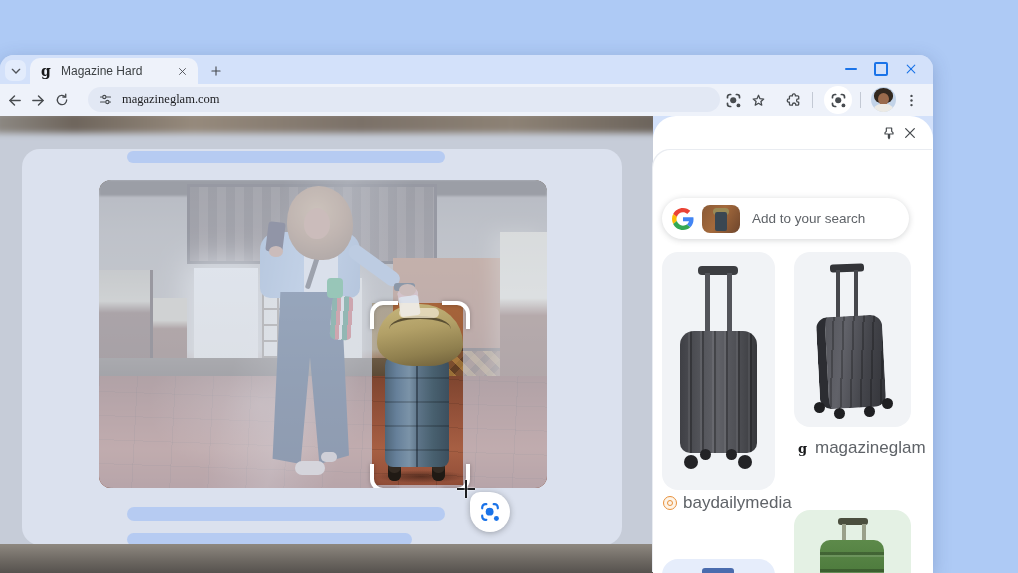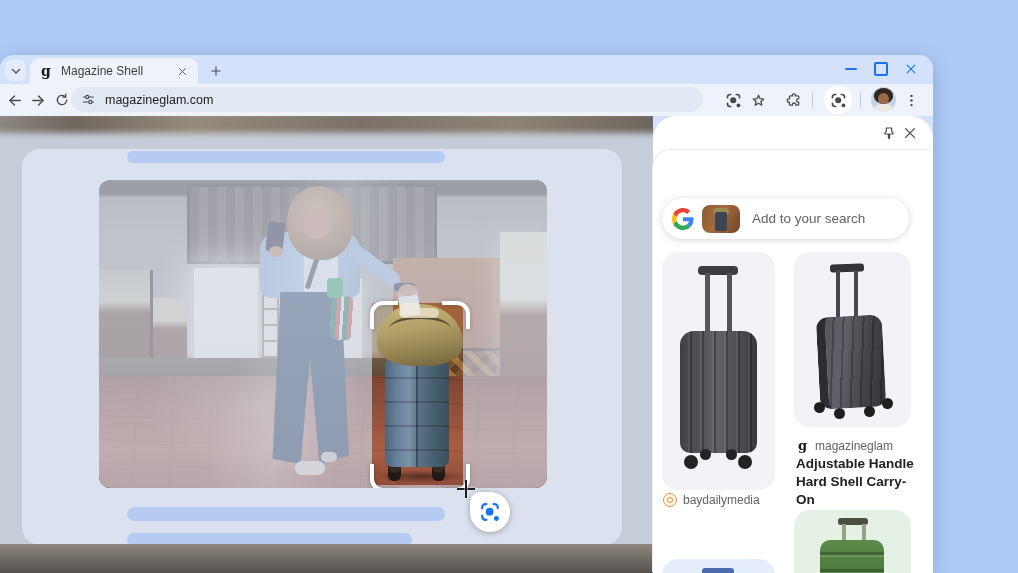--- a/index.html
+++ b/index.html
@@ -21,22 +21,22 @@
   .tab-title{font-size:12px;color:#3c4043;margin-left:7px;flex:1;white-space:nowrap;overflow:hidden;}
   .tab-close{width:16px;height:16px;border-radius:50%;display:flex;align-items:center;justify-content:center;color:#45484d;}
   .newtab-btn{position:absolute;left:205px;top:5px;width:21px;height:21px;display:flex;align-items:center;justify-content:center;color:#45484d;}
   .wc{position:absolute;top:3px;width:24px;height:22px;display:flex;align-items:center;justify-content:center;color:#1a73e8;}
   .wc-min{left:839px;} .wc-max{left:869px;} .wc-close{left:899px;}
   .wc-min-bar{width:12px;height:2px;background:#1a73e8;border-radius:1px;}
   .wc-max-box{width:10px;height:10px;border:2px solid #1a73e8;border-radius:2px;}
 
   .toolbar{position:absolute;left:0;top:29px;width:933px;height:32px;background:#eef2fa;}
   .tb-ic{position:absolute;top:4px;width:24px;height:24px;display:flex;align-items:center;justify-content:center;color:#474b4f;}
-  .omnibox{position:absolute;left:71px;top:3px;width:632px;height:25px;border-radius:13px;background:#e2e8f4;
-           display:flex;align-items:center;padding:0 10px;box-sizing:border-box;}
+  .omnibox{position:absolute;left:88px;top:3px;width:632px;height:25px;border-radius:13px;background:#e2e8f4;
+           display:flex;align-items:center;padding:0 10px;box-sizing:border-box;font-family:Liberation Serif, serif;}
   .omni-url{font-size:12.5px;color:#202124;margin-left:9px;}
   .tb-divider{position:absolute;top:8px;width:1px;height:16px;background:#c3c9d4;}
   .lens-active-bg{position:absolute;left:824px;top:2px;width:28px;height:28px;border-radius:50%;background:#ffffff;}
   .avatar{position:absolute;left:871px;top:3px;width:25px;height:25px;border-radius:50%;overflow:hidden;background:#c2d3e8;}
   .av-hair{position:absolute;left:3px;top:1px;width:19px;height:15px;background:#32281f;border-radius:50% 50% 42% 42%;}
   .av-face{position:absolute;left:7px;top:6px;width:11px;height:12px;background:#9a6a4c;border-radius:50%;}
   .av-shirt{position:absolute;left:2px;top:17px;width:21px;height:9px;background:#eceae5;border-radius:8px 8px 0 0;}
 
   
   .content{position:absolute;left:0;top:61px;width:653px;height:457px;background:#c6ccd8;overflow:hidden;}
@@ -190,21 +190,21 @@
   .scg-bar{position:absolute;left:44px;top:8px;width:30px;height:7px;background:#4b4f3e;border-radius:3px;}
   .scg-t1{position:absolute;left:48px;top:14px;width:4px;height:18px;background:#9aa08a;}
   .scg-t2{position:absolute;left:68px;top:14px;width:4px;height:18px;background:#9aa08a;}
   .scg-body{position:absolute;left:26px;top:30px;width:64px;height:70px;border-radius:10px 10px 0 0;
       background:repeating-linear-gradient(180deg,transparent 0 12px,rgba(0,0,0,.24) 12px 15px,rgba(255,255,255,.13) 15px 17px),
                  linear-gradient(180deg,#5d8a4a,#4c7a3c 50%,#40692f);}
 
   .src-row{position:absolute;display:flex;align-items:center;gap:6px;}
   .src-row1{left:10px;top:343px;}
   .src-row2{left:143px;top:288px;}
-  .src-name{font-size:12px;color:#5f6368;}
+  .src-name{font-size:17px;color:#5f6368;}
   .fav-ring{width:14px;height:14px;border:1.6px solid #e8913c;border-radius:50%;box-sizing:border-box;
       display:flex;align-items:center;justify-content:center;background:#fdf4e8;}
   .fav-ring i{width:6px;height:6px;border:1.5px solid #e8913c;border-radius:50%;box-sizing:border-box;display:block;}
   .fav-g{font-family:"DejaVu Serif","Liberation Serif",serif;font-weight:bold;font-size:13px;color:#17181a;width:13px;text-align:center;}
   .ptitle{position:absolute;font-size:13.5px;font-weight:bold;color:#202124;line-height:1.35;}
   .ptitle1{left:10px;top:370px;width:112px;}
   .ptitle2{left:143px;top:305px;width:120px;}
 
   svg.ic{display:block;}
 </style>
@@ -291,21 +291,21 @@
   <div class="window">
 
     <div class="tabstrip">
       <div class="tab-search-btn">
         <svg class="ic" width="16" height="16">
             <use href="#i-chev"></use>
           </svg>
       </div>
       <div class="tab">
         <span class="tab-favicon">g</span>
-        <span class="tab-title">Magazine Shell</span>
+        <span class="tab-title">Magazine Hard</span>
         <span class="tab-close">
           <svg class="ic" width="11" height="11">
               <use href="#i-x"></use>
             </svg>
         </span>
       </div>
       <div class="newtab-btn">
         <svg class="ic" width="14" height="14">
             <use href="#i-plus"></use>
           </svg>
@@ -501,21 +501,20 @@
           <div class="sc2-wheel" style="left:20px;top:150px"></div>
           <div class="sc2-wheel" style="left:40px;top:156px"></div>
           <div class="sc2-wheel" style="left:70px;top:154px"></div>
           <div class="sc2-wheel" style="left:88px;top:146px"></div>
         </div>
 
         <div class="src-row src-row2">
           <span class="fav-g">g</span>
           <span class="src-name">magazineglam</span>
         </div>
-        <div class="ptitle ptitle2">Adjustable Handle Hard Shell Carry-On</div>
 
         <div class="src-row src-row1">
           <span class="fav-ring">
               <i></i>
             </span>
           <span class="src-name">baydailymedia</span>
         </div>
 
         <div class="pcard cardblue">
           <div class="scb-bar"></div>

